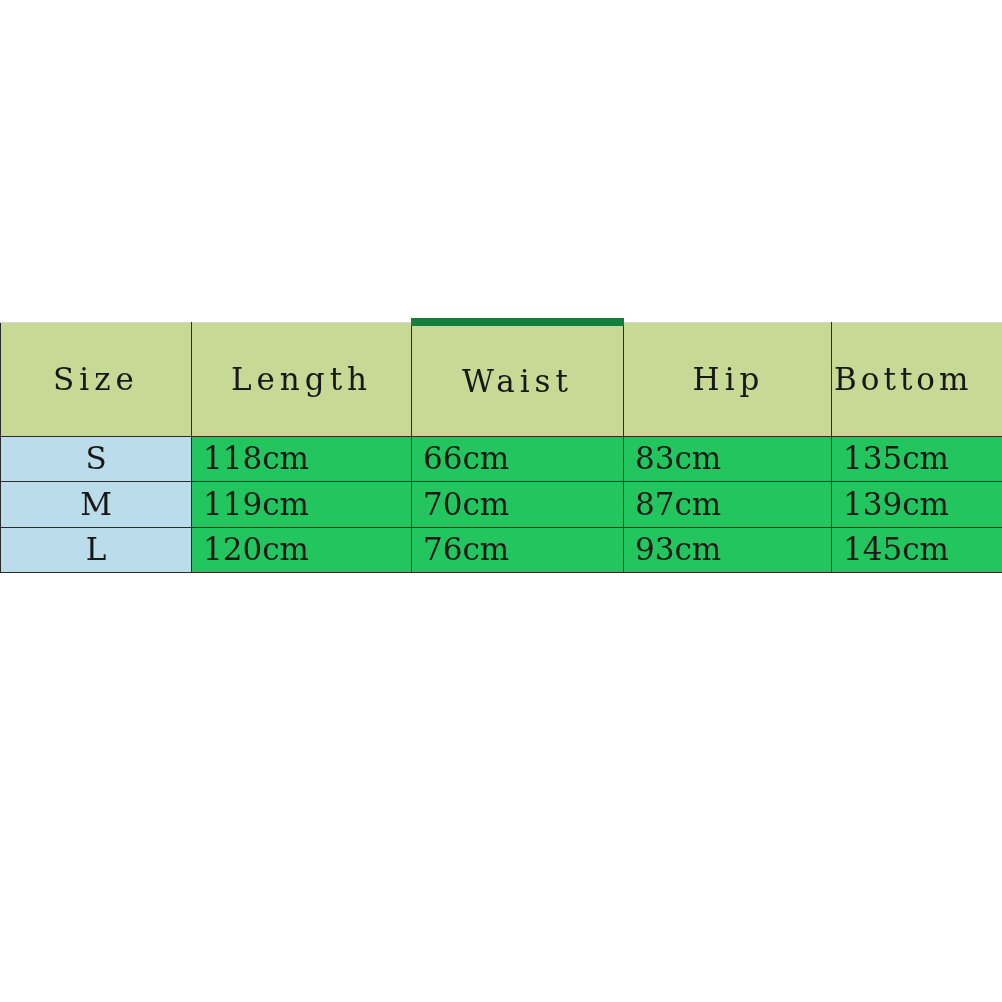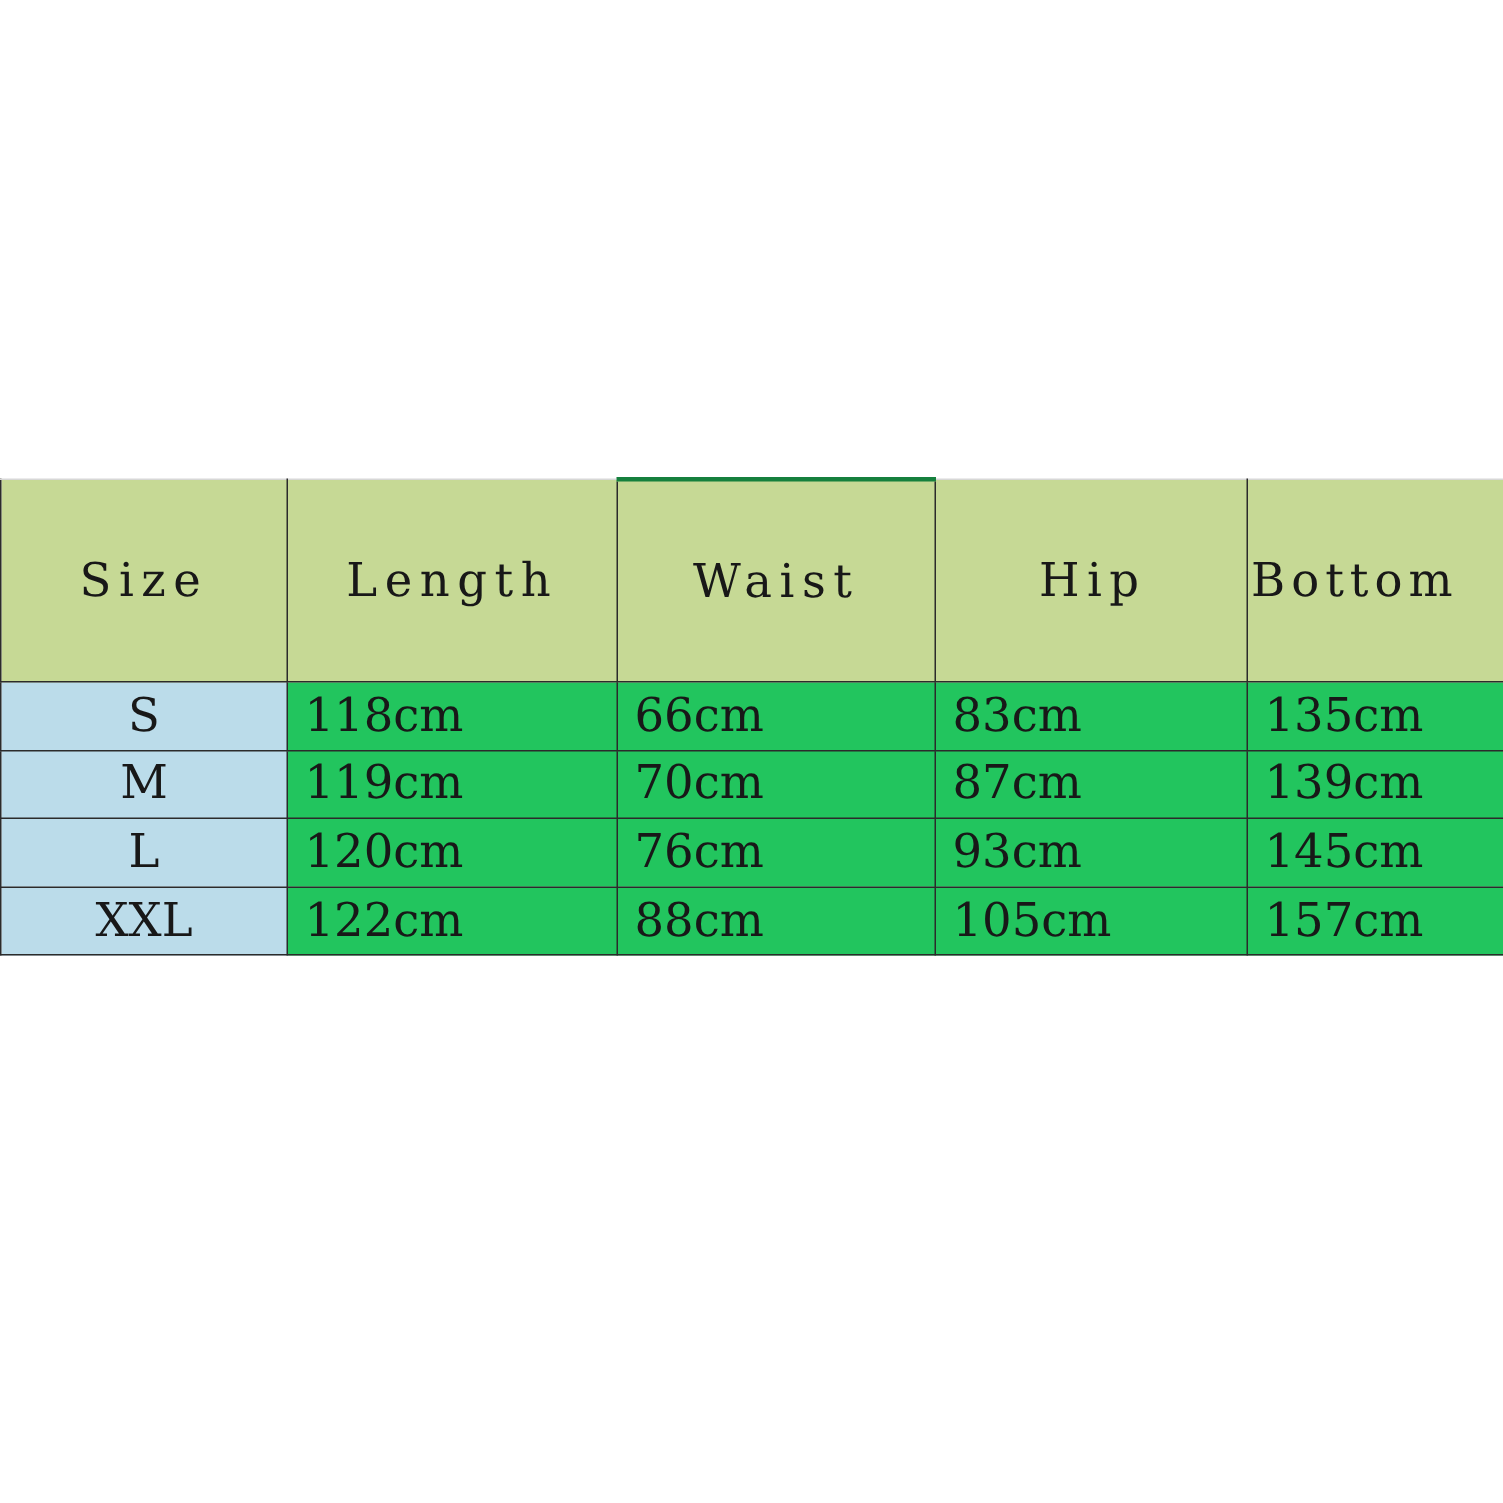--- a/index.html
+++ b/index.html
@@ -25,38 +25,38 @@
   }
 
   #size-chart col.c-size   { width: 191px; }
   #size-chart col.c-length { width: 220px; }
   #size-chart col.c-waist  { width: 212px; }
   #size-chart col.c-hip    { width: 208px; }
   #size-chart col.c-bottom { width: 171px; }
 
   
   #size-chart thead th {
-    height: 135px;
+    height: 114px;
     background: #c6d995;
     color: #181818;
     font-weight: normal;
     font-size: 31px;
     letter-spacing: 5px;
     border: 1px solid #2b2b2b;
     border-top: 1px solid #d7d7d7;
     padding: 0 8px;
     vertical-align: middle;
     box-sizing: border-box;
   }
   #size-chart thead th.th-center { text-align: center; }
   #size-chart thead th.th-left   { text-align: center; padding-left: 10px; }
   #size-chart thead th.th-fit    { text-align: left; padding: 0 2px; letter-spacing: 4px; }
 
   
-  #size-chart thead th.th-accent { border-top: 3px solid #15803d; text-align: center; }
+  #size-chart thead th.th-accent { border-top: 8px solid #15803d; text-align: center; }
 
   
   #size-chart tbody td {
     height: 45.6px;
     font-size: 31px;
     color: #181818;
     border: 1px solid #2b2b2b;
     padding: 0;
     vertical-align: middle;
     box-sizing: border-box;
@@ -109,21 +109,14 @@
       <td class="cell-val">87cm</td>
       <td class="cell-val">139cm</td>
     </tr>
     <tr>
       <td class="cell-size">L</td>
       <td class="cell-val">120cm</td>
       <td class="cell-val">76cm</td>
       <td class="cell-val">93cm</td>
       <td class="cell-val">145cm</td>
     </tr>
-    <tr>
-      <td class="cell-size">XXL</td>
-      <td class="cell-val">122cm</td>
-      <td class="cell-val">88cm</td>
-      <td class="cell-val">105cm</td>
-      <td class="cell-val">157cm</td>
-    </tr>
   </tbody>
 </table>
 
 </body></html>

